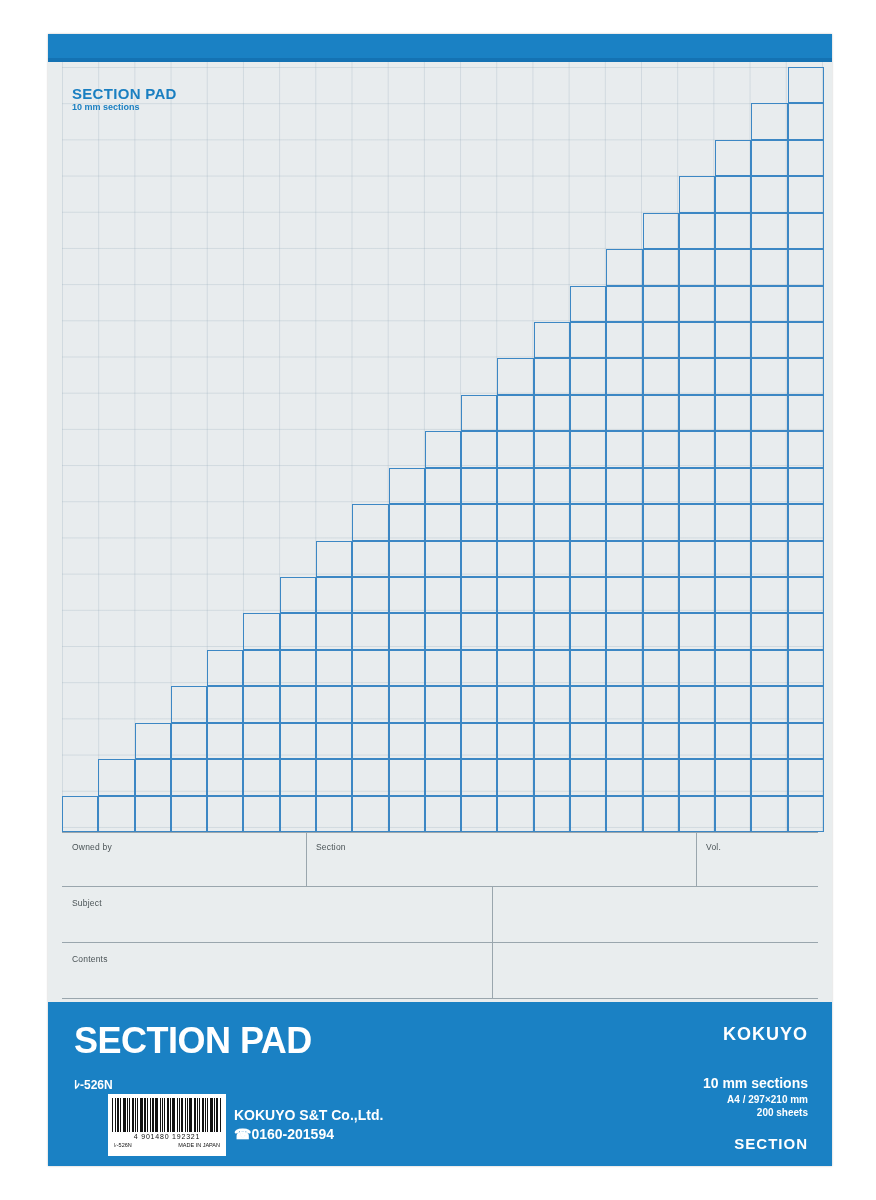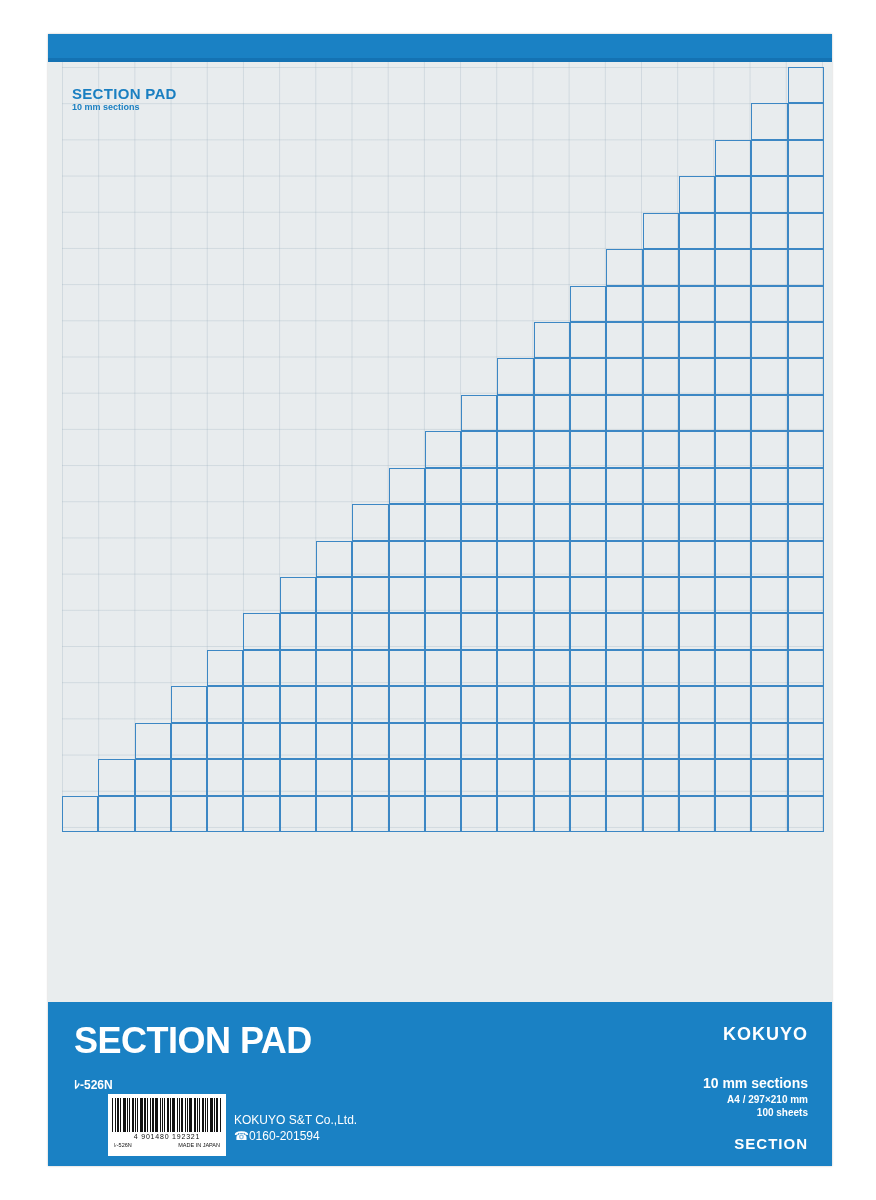--- a/index.html
+++ b/index.html
@@ -186,22 +186,22 @@
     right: 24px;
     bottom: 14px;
     font-size: 15px;
     font-weight: bold;
     letter-spacing: 1px;
   }
   .company {
     position: absolute;
     left: 186px;
     bottom: 22px;
-    font-size: 12px;
-    font-weight: normal;
+    font-size: 14px;
+    font-weight: bold;
     line-height: 1.35;
   }
 
   
   .barcode-box {
     position: absolute;
     left: 60px;
     bottom: 10px;
     width: 118px;
     height: 62px;
@@ -486,31 +486,47 @@
           <div class="cell" style="left: 725.714px; top: 36.4286px; width: 36.2857px; height: 36.4286px;"></div>
           <div class="cell" style="left: 725.714px; top: 0px; width: 36.2857px; height: 36.4286px;"></div>
         </div>
 
       <div class="sheet-title">
         <div class="t1">SECTION PAD</div>
         <div class="t2">10 mm sections</div>
       </div>
     </div>
 
+    <div class="form">
+      <div class="hline" style="left:14px; top:0px; width:756px;"></div>
+      <div class="hline" style="left:14px; top:54px; width:756px;"></div>
+      <div class="hline" style="left:14px; top:110px; width:756px;"></div>
+      <div class="hline" style="left:14px; top:166px; width:756px;"></div>
+
+      <div class="vline" style="left:258px; top:0px; height:54px;"></div>
+      <div class="vline" style="left:648px; top:0px; height:54px;"></div>
+      <div class="vline" style="left:444px; top:54px; height:112px;"></div>
+
+      <div class="flabel" style="left:24px; top:10px;">Owned by</div>
+      <div class="flabel" style="left:268px; top:10px;">Section</div>
+      <div class="flabel" style="left:658px; top:10px;">Vol.</div>
+      <div class="flabel" style="left:24px; top:66px;">Subject</div>
+      <div class="flabel" style="left:24px; top:122px;">Contents</div>
+    </div>
 
     <div class="footer">
       <div class="footer-title">SECTION PAD</div>
       <div class="unifeel">KOKUYO</div>
 
       <div class="model-code">ﾚ-526N</div>
 
       <div class="spec">
         <div class="s1">10 mm sections</div>
         <div class="s2">A4 / 297×210 mm</div>
-        <div class="s3">100 sheets</div>
+        <div class="s3">200 sheets</div>
       </div>
 
       <div class="barcode-box">
         <div class="bars" id="bars">
             <i style="left: 0px; width: 1px;"></i>
             <i style="left: 3px; width: 1px;"></i>
             <i style="left: 5px; width: 2px;"></i>
             <i style="left: 8px; width: 1px;"></i>
             <i style="left: 11px; width: 3px;"></i>
             <i style="left: 15px; width: 1px;"></i>

